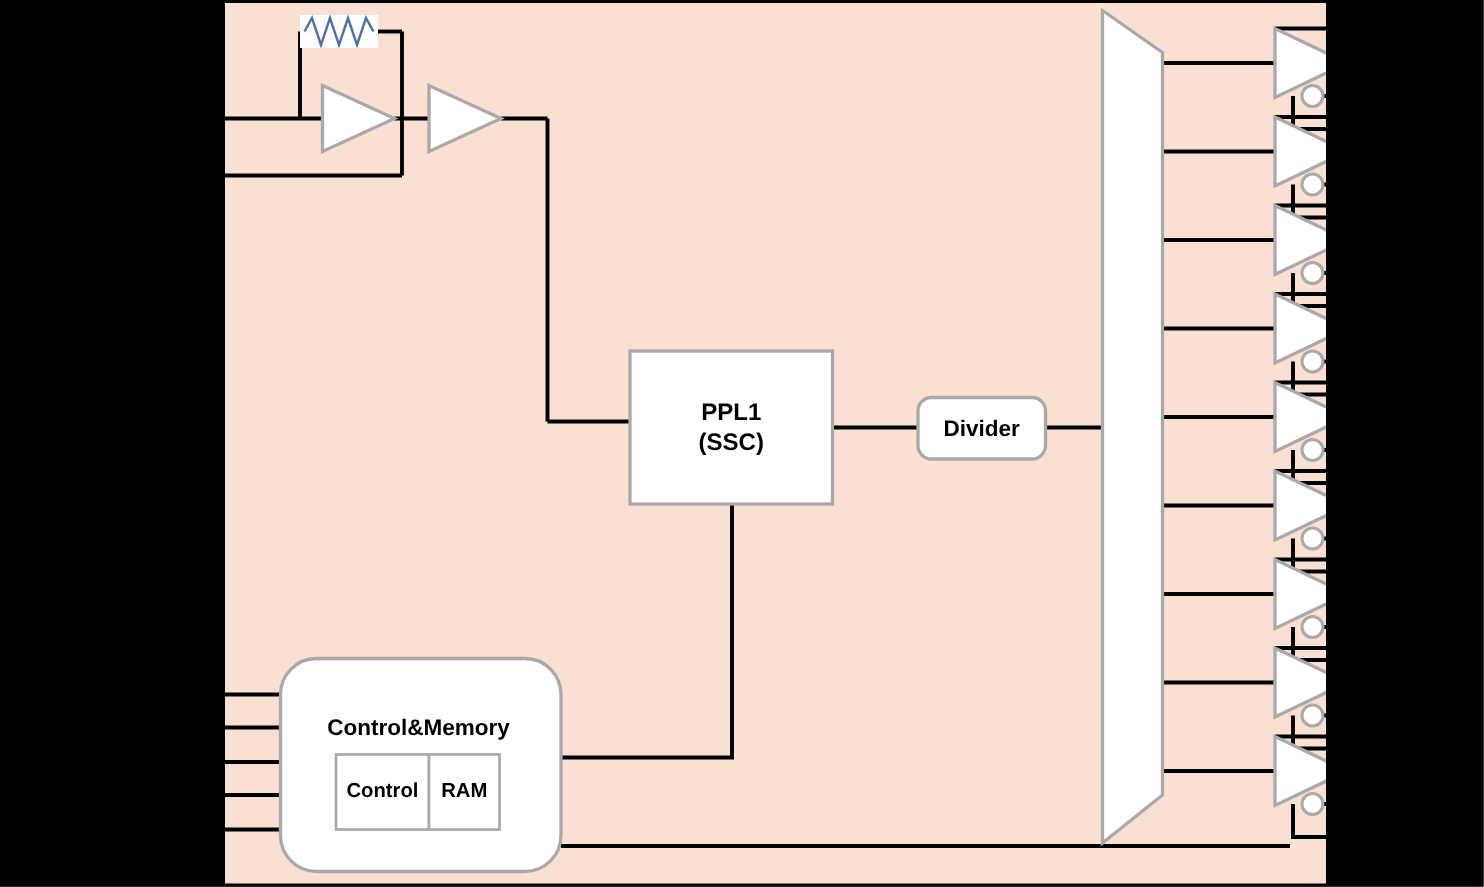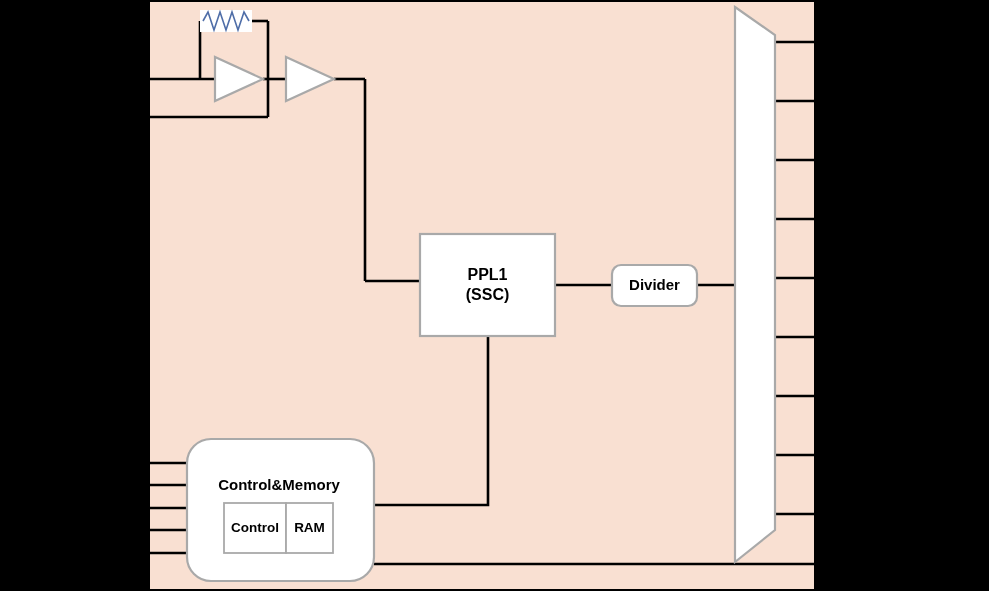--- a/index.html
+++ b/index.html
@@ -2,21 +2,21 @@
 <html><head>
 <meta charset="utf-8">
 <style>
   html, body {
     margin: 0;
     padding: 0;
     background: #000000;
   }
   #root {
     position: relative;
-    width: 814px;
+    width: 884px;
     height: 591px;
     background: #000000;
     overflow: hidden;
     font-family: "Liberation Sans", sans-serif;
   }
   #diagram-svg {
     position: absolute;
     left: 0;
     top: 0;
   }

